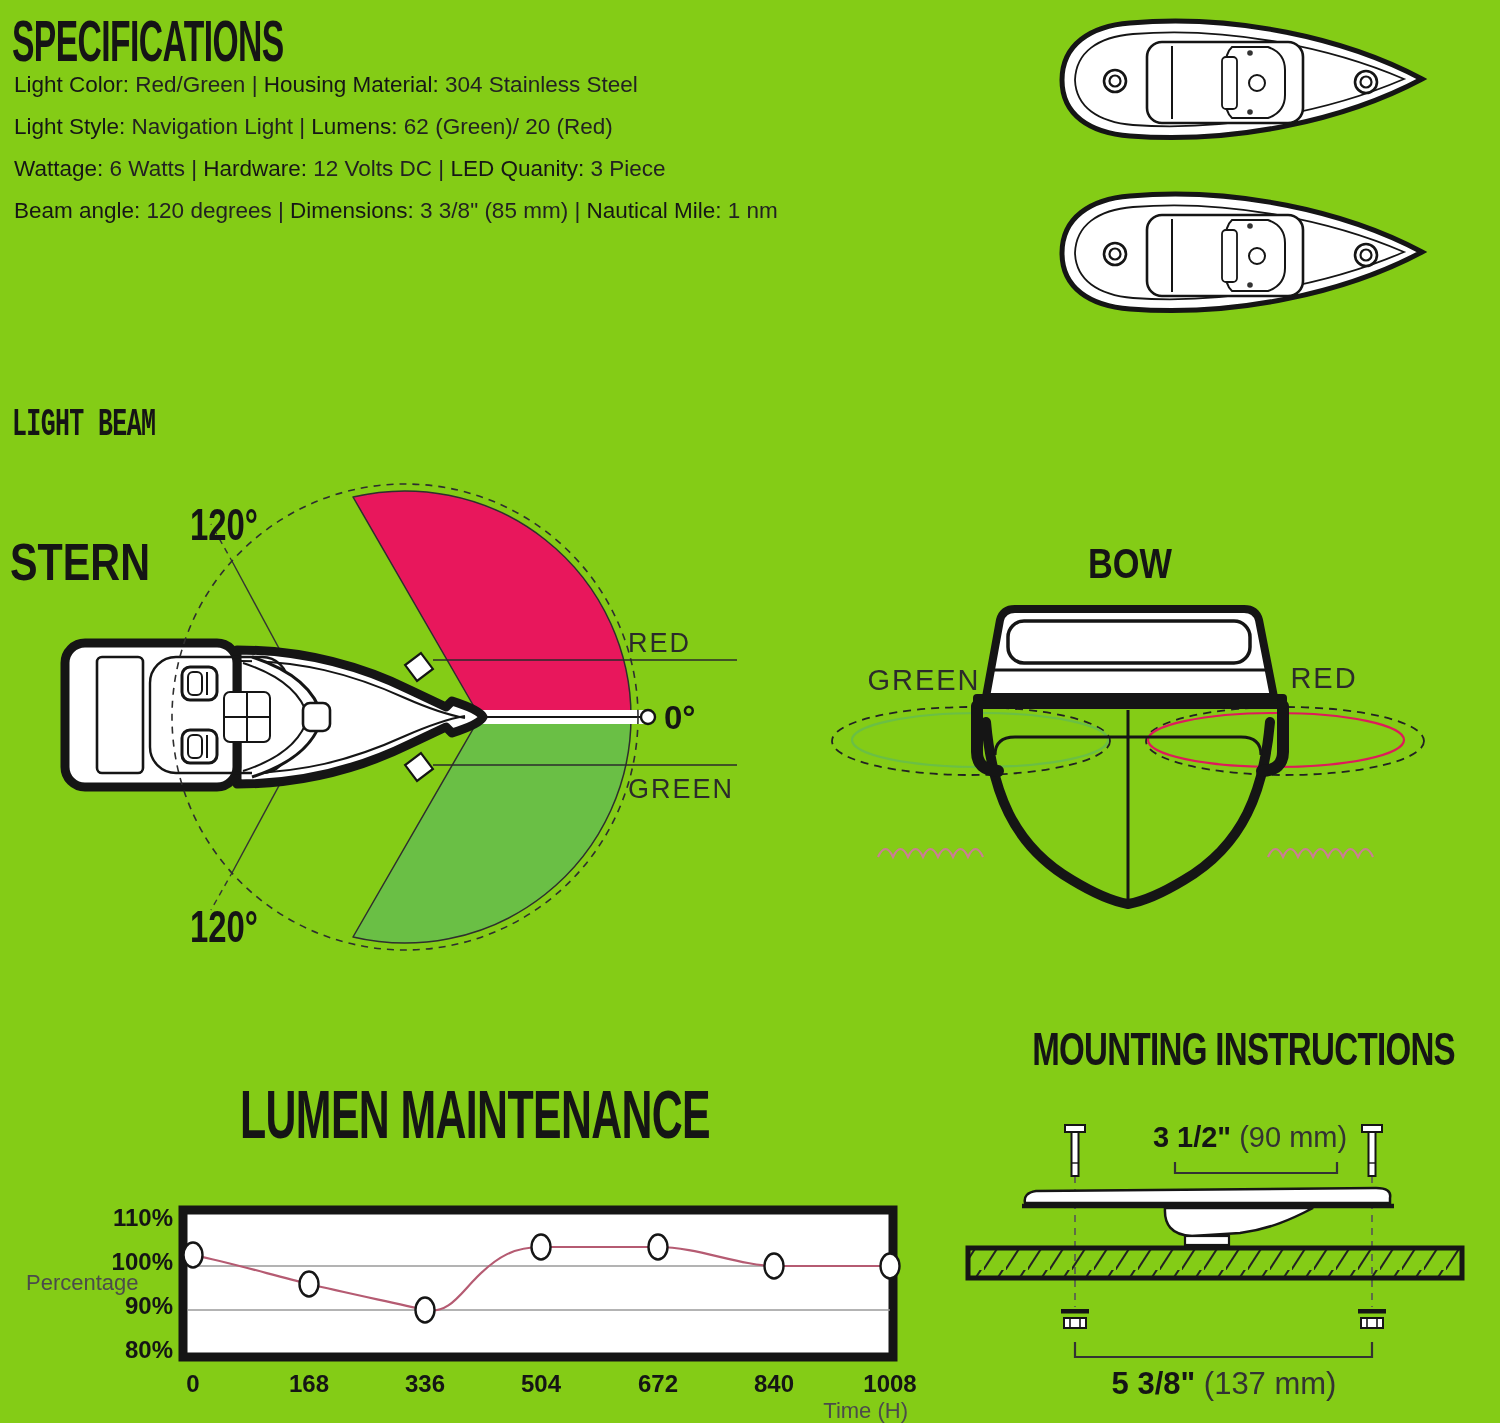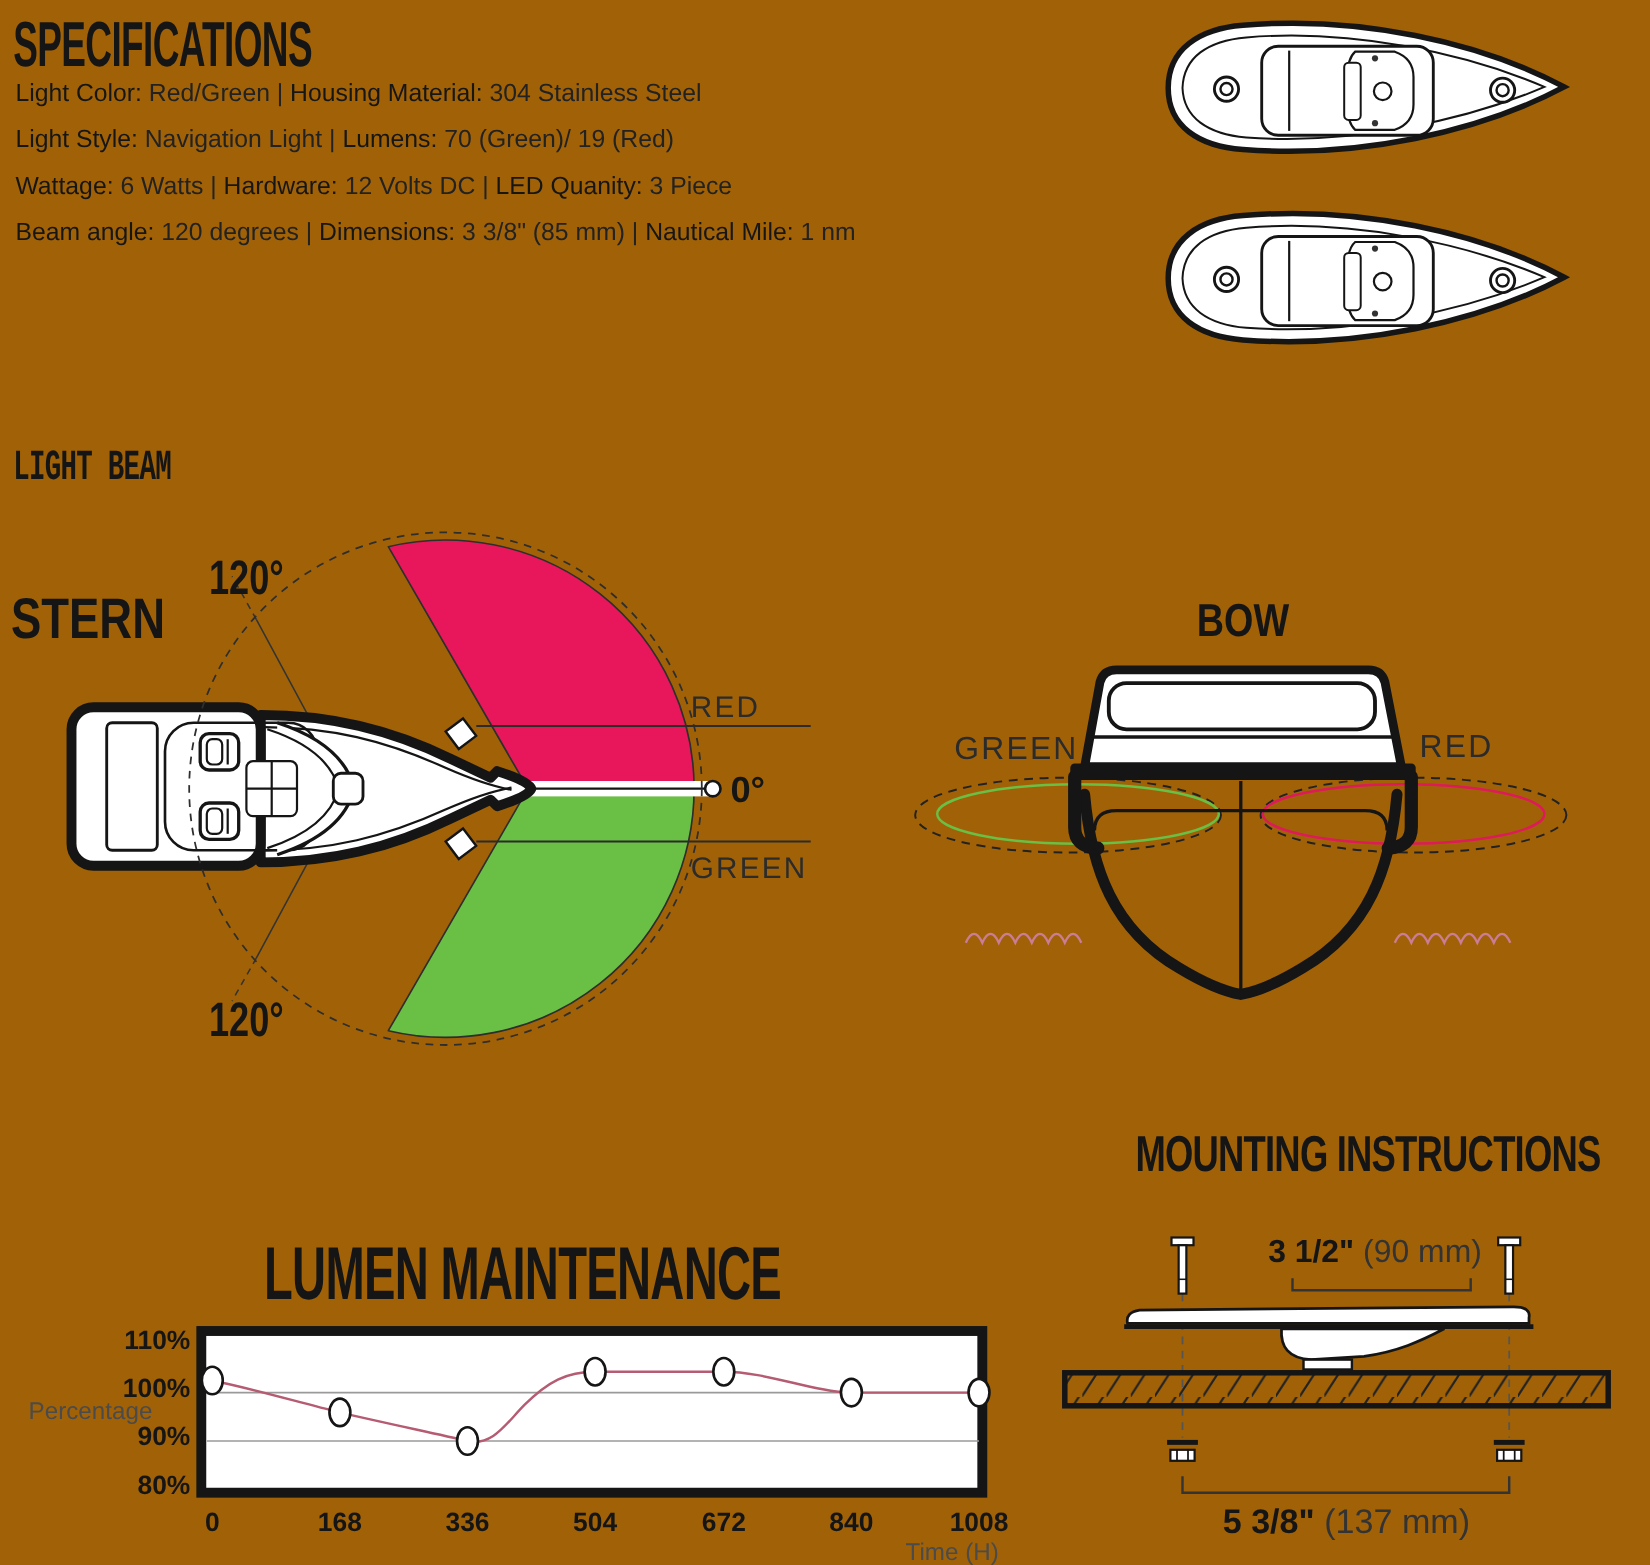--- a/index.html
+++ b/index.html
@@ -1,16 +1,16 @@
 <!DOCTYPE html>
 <html><head>
 <meta charset="utf-8">
 <style>
   html,body{margin:0;padding:0;background:#fff;}
-  #stage{position:relative;width:1500px;height:1423px;background:#a16207;overflow:hidden;
+  #stage{position:relative;width:1500px;height:1423px;background:#84cc16;overflow:hidden;
          font-family:"Liberation Sans",sans-serif;color:#1c1c1c;}
   .abs{position:absolute;}
   .hdr{font-weight:700;color:#151515;white-space:nowrap;line-height:1;}
   .hdr>span{display:inline-block;transform-origin:left center;letter-spacing:-1px;}
   .hdr.centered{text-align:center;}
   .hdr.centered>span{transform-origin:center center;}
   .specs{font-size:22.5px;color:#222;line-height:42px;white-space:nowrap;}
   .specs .b{font-weight:400;color:#161616;}
   svg text{font-family:"Liberation Sans",sans-serif;}
   .lblreg{letter-spacing:2px;}
@@ -19,21 +19,21 @@
 <body>
 
 <div id="stage">
 
   <div class="abs hdr" style="left:12px;top:12px;font-size:58px;">
     <span style="transform:scaleX(0.58);">SPECIFICATIONS</span>
   </div>
 
   <div class="abs specs" style="left:14px;top:64px;">
     <div><span class="b">Light Color:</span><span> Red/Green |  </span><span class="b">Housing Material:</span><span> 304 Stainless Steel</span></div>
-    <div><span class="b">Light Style:</span><span> Navigation Light  |  </span><span class="b">Lumens:</span><span> 70 (Green)/ 19 (Red)</span></div>
+    <div><span class="b">Light Style:</span><span> Navigation Light  |  </span><span class="b">Lumens:</span><span> 62 (Green)/ 20 (Red)</span></div>
     <div><span class="b">Wattage:</span><span> 6 Watts  |  </span><span class="b">Hardware:</span><span> 12 Volts DC | </span><span class="b">LED Quanity:</span><span> 3 Piece</span></div>
     <div><span class="b">Beam angle:</span><span> 120 degrees |  </span><span class="b">Dimensions:</span><span> 3 3/8" (85 mm) | </span><span class="b">Nautical Mile:</span><span> 1 nm</span></div>
   </div>
 
   <svg class="abs" style="left:1040px;top:0px;" width="460" height="330" viewBox="0 0 460 330">
     <defs>
       <g id="housing">
         <path d="M 22,80 C 22,45 50,26 90,23 C 195,14 305,38 382,79 C 305,120 195,144 90,136 C 50,133 22,115 22,80 Z" fill="#fff" stroke="#151515" stroke-width="5"></path>
         <path d="M 35,80 C 36,52 58,37 93,34 C 188,26 292,48 364,79 C 292,110 188,132 93,125 C 58,122 36,107 35,80 Z" fill="none" stroke="#151515" stroke-width="1.8"></path>
         <circle cx="75" cy="81" r="11" fill="#fff" stroke="#151515" stroke-width="2.6"></circle>
@@ -128,21 +128,21 @@
       <path d="M 176,157 L 190,80 Q 193,69 205,69 L 434,69 Q 446,69 449,80 L 464,157 Z" fill="#fff" stroke="#151515" stroke-width="8" stroke-linejoin="round"></path>
       <rect x="198" y="81" width="242" height="42" rx="16" fill="#fff" stroke="#151515" stroke-width="3.5"></rect>
       <line x1="184" y1="130" x2="456" y2="130" stroke="#151515" stroke-width="3"></line>
     </g>
 
     <text x="320" y="38" font-size="42" font-weight="bold" fill="#151515" text-anchor="middle" textLength="84" lengthAdjust="spacingAndGlyphs">BOW</text>
     <text x="114" y="150" font-size="29" fill="#2b2b2b" text-anchor="middle" class="lblreg">GREEN</text>
     <text x="514" y="148" font-size="29" fill="#2b2b2b" text-anchor="middle" class="lblreg">RED</text>
   </svg>
 
-  <div class="abs hdr centered" style="left:25px;top:1124px;width:900px;font-size:68px;">
+  <div class="abs hdr centered" style="left:25px;top:1080px;width:900px;font-size:68px;">
     <span style="transform:scaleX(0.63);">LUMEN MAINTENANCE</span>
   </div>
 
   <svg class="abs" style="left:20px;top:1160px;" width="900" height="263" viewBox="0 0 900 263">
     <rect x="163" y="50" width="710" height="147" fill="#fff" stroke="#151515" stroke-width="9"></rect>
     <line x1="168" y1="106" x2="870" y2="106" stroke="#9a9a9a" stroke-width="1.5"></line>
     <line x1="168" y1="150" x2="870" y2="150" stroke="#9a9a9a" stroke-width="1.5"></line>
     <path d="M 173,95 C 212,103 252,115 289,124 C 322,132 375,143 405,150 C 428,155 440,134 457,117 C 478,96 495,87 521,87 L 638,87 C 668,87 700,98 728,103 C 738,105 746,106 754,106 L 870,106" fill="none" stroke="#b55b72" stroke-width="2.2"></path>
     <ellipse cx="173" cy="95" rx="9.5" ry="12.5" fill="#fff" stroke="#151515" stroke-width="2.4"></ellipse>
     <ellipse cx="289" cy="124" rx="9.5" ry="12.5" fill="#fff" stroke="#151515" stroke-width="2.4"></ellipse>

